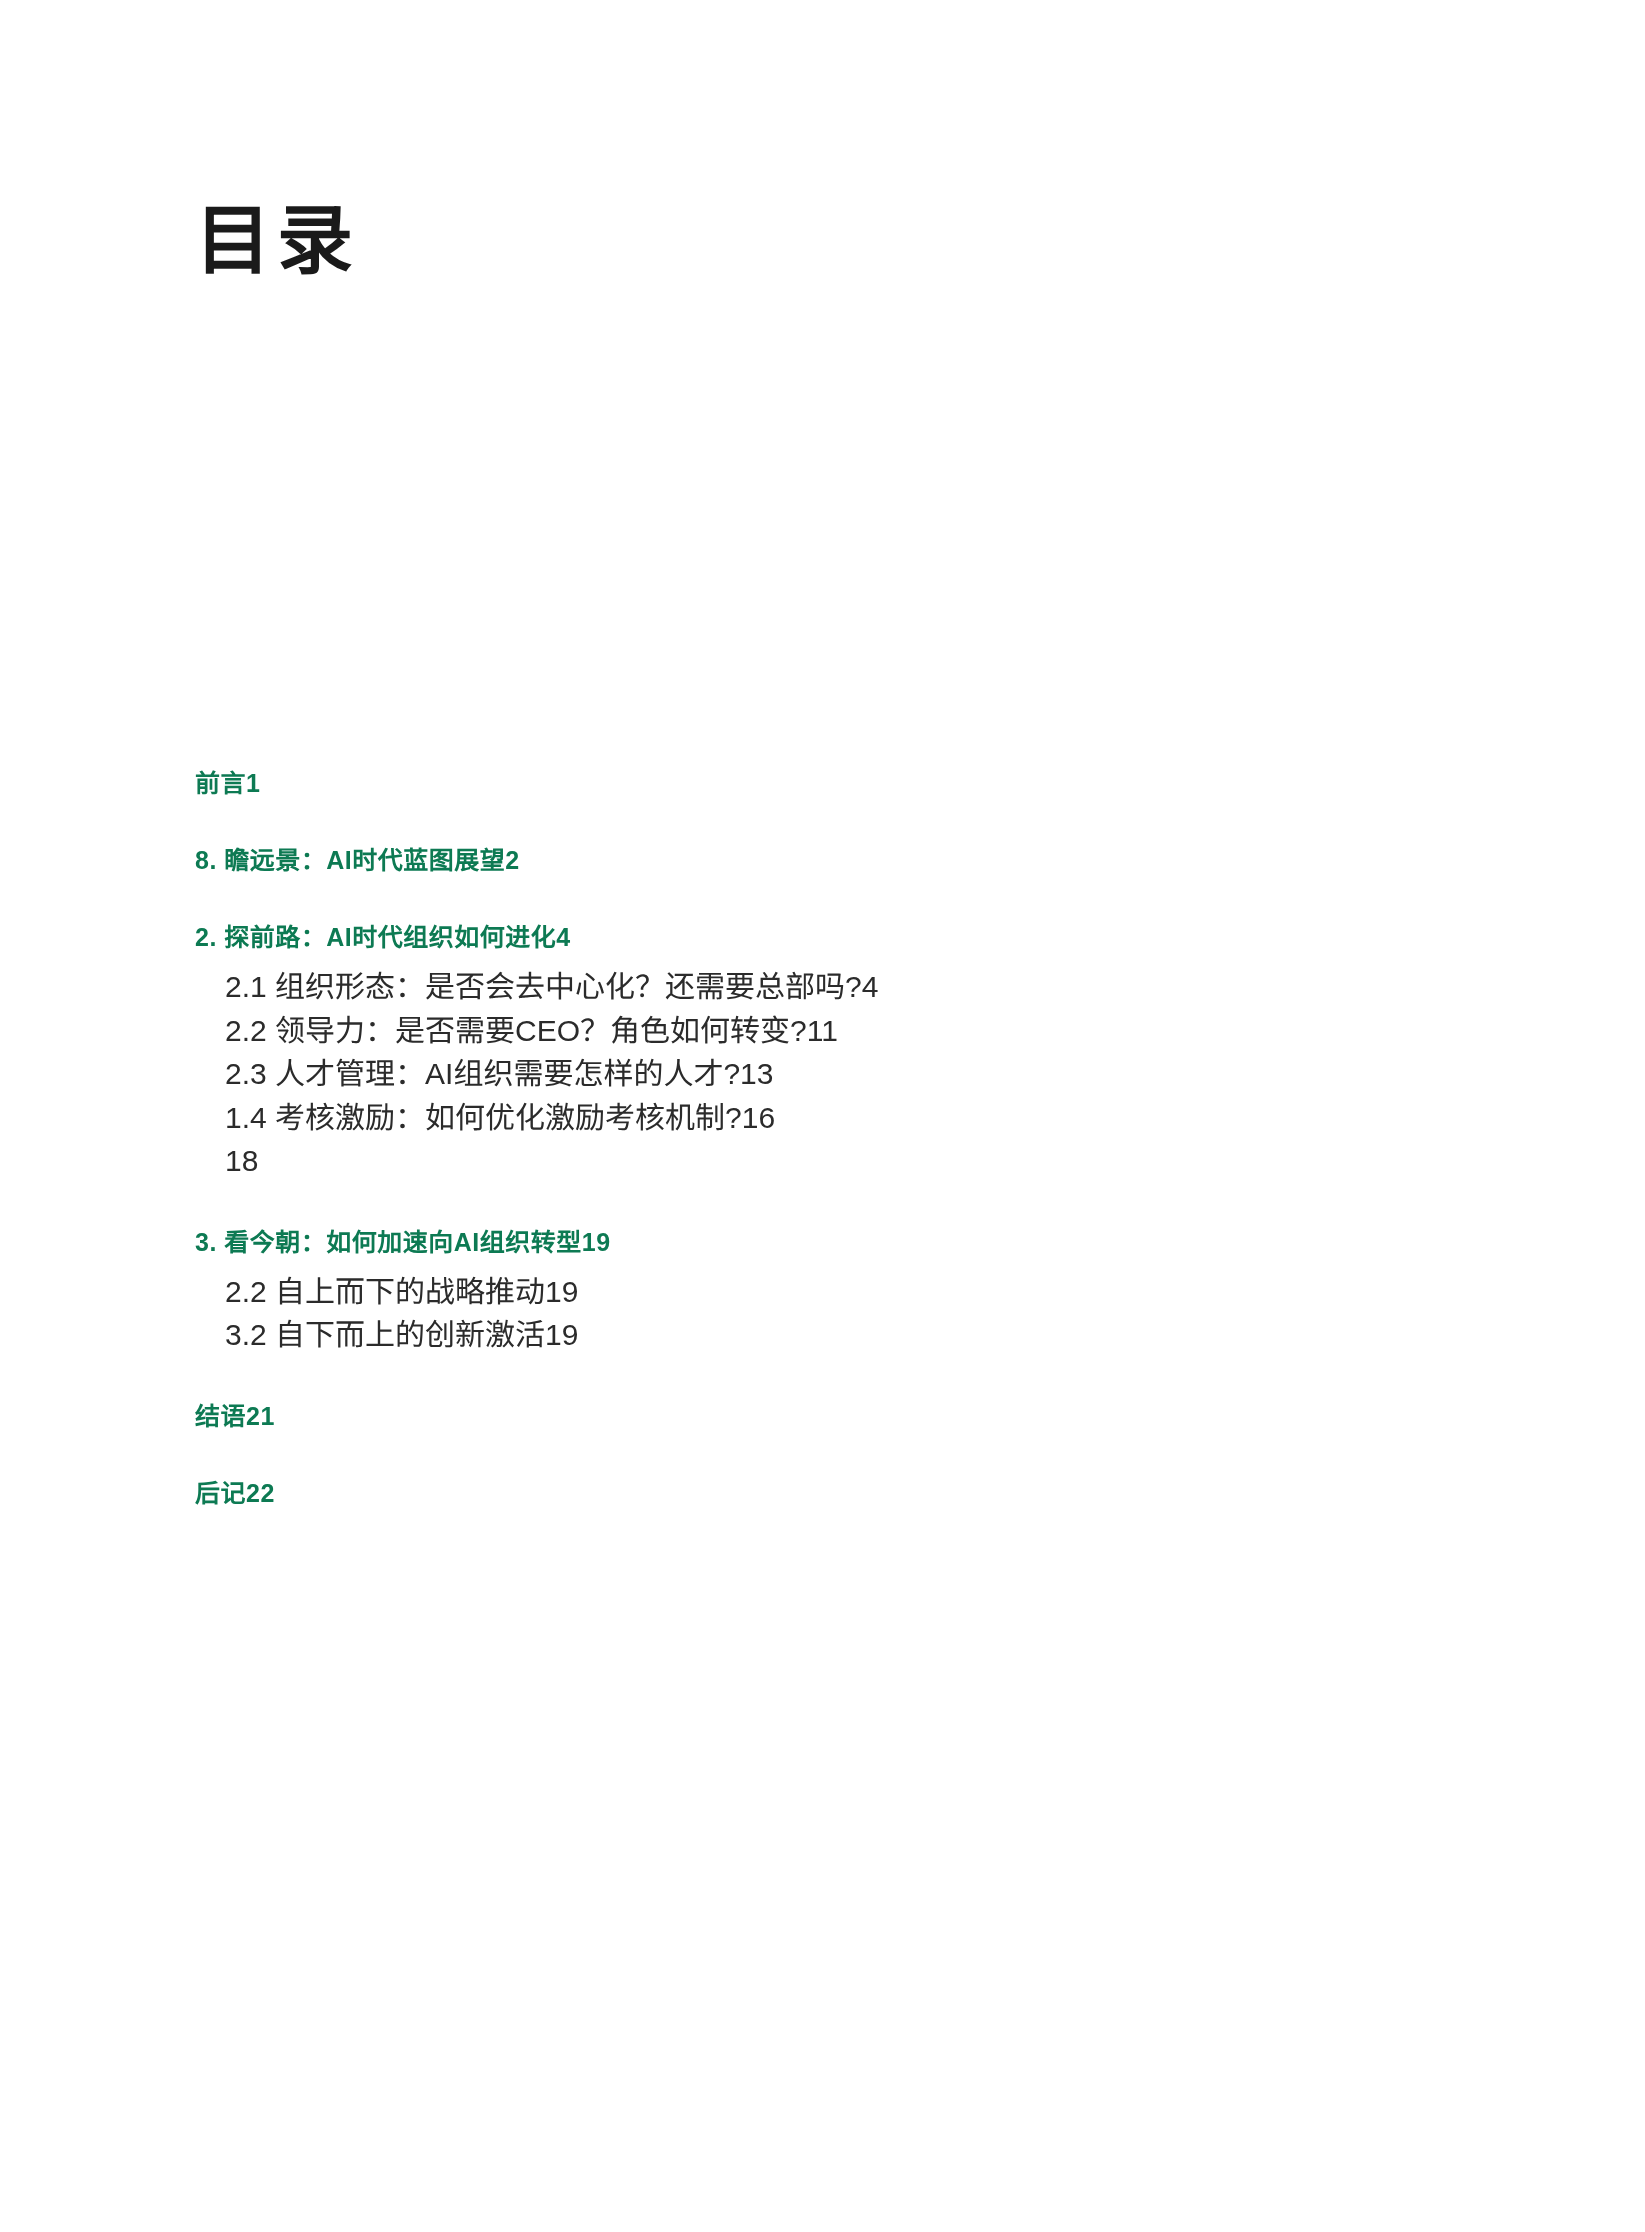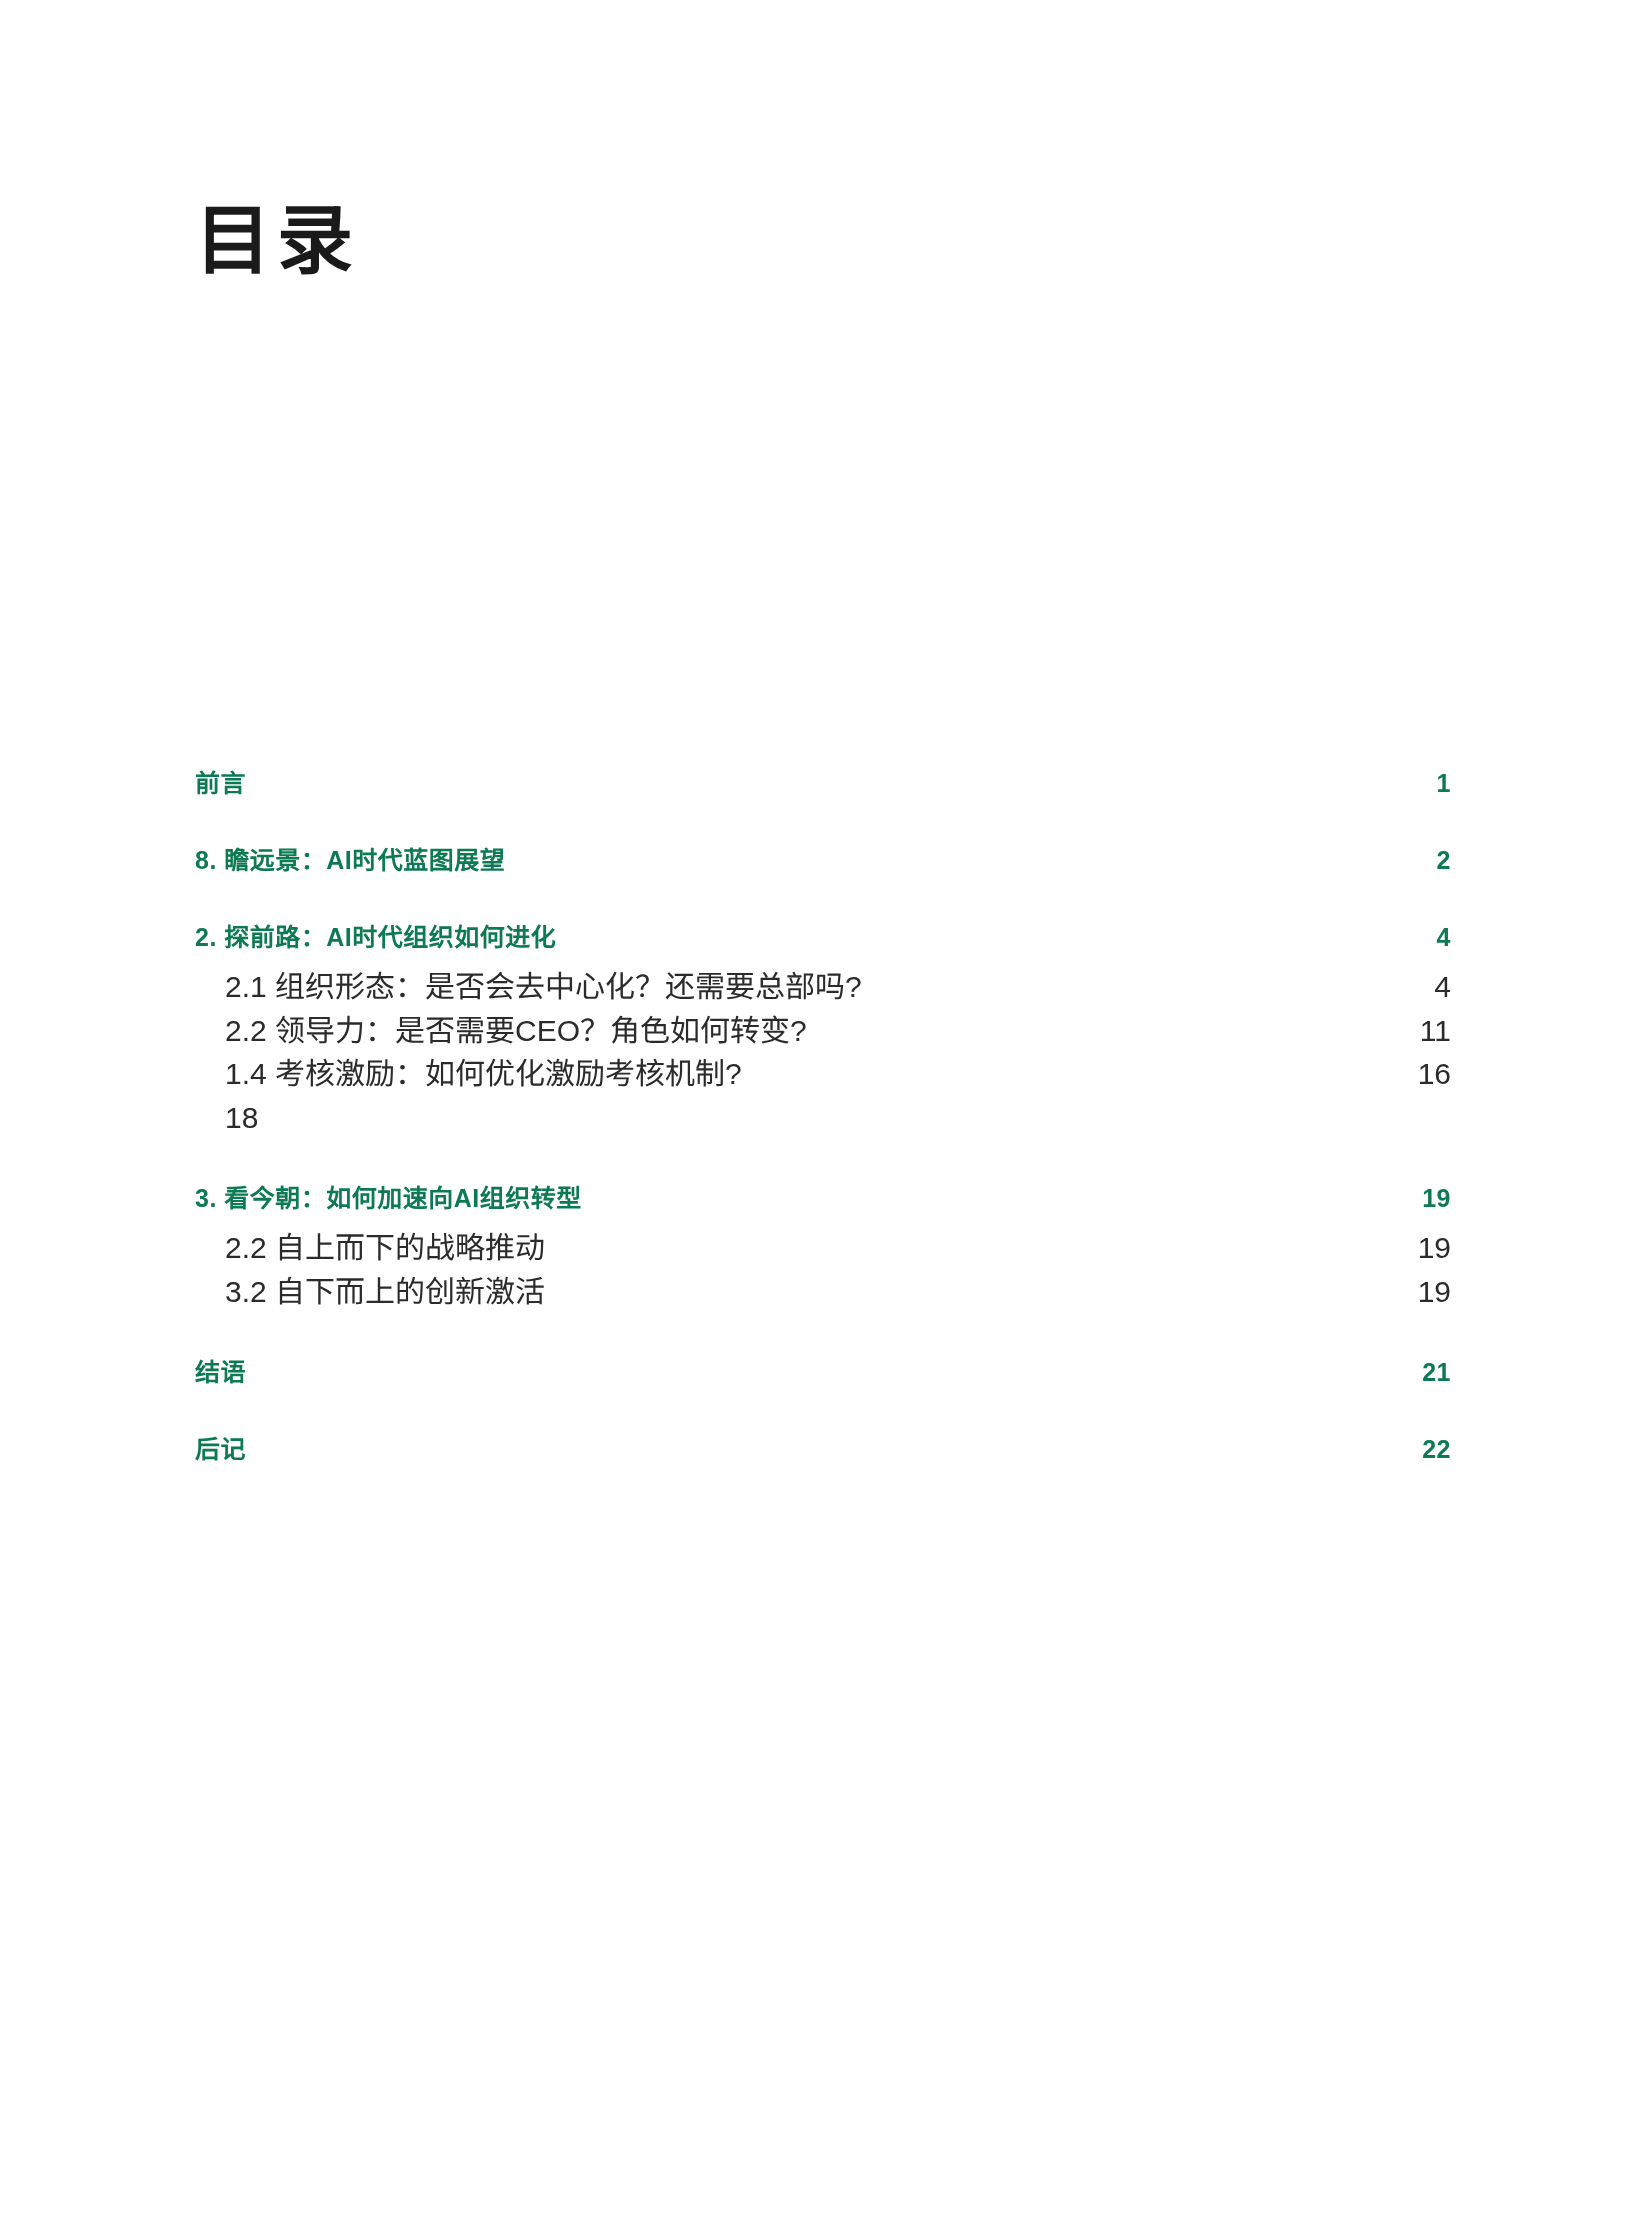--- a/index.html
+++ b/index.html
@@ -29,21 +29,20 @@
   }
   .toc {
     position: absolute;
     left: 195px;
     top: 766px;
     width: 1256px;
   }
   .toc-entry {
     display: flex;
     align-items: baseline;
-    justify-content: space-between;
     width: 100%;
   }
   .toc-entry .label {
     white-space: nowrap;
   }
   .toc-entry .pagenum {
     white-space: nowrap;
     text-align: right;
   }
 
@@ -109,20 +108,24 @@
 
     <div class="toc-entry level-2">
       <span class="label">2.1 组织形态：是否会去中心化？还需要总部吗?</span>
       <span class="pagenum">4</span>
     </div>
     <div class="toc-entry level-2">
       <span class="label">2.2 领导力：是否需要CEO？角色如何转变?</span>
       <span class="pagenum">11</span>
     </div>
     <div class="toc-entry level-2">
+      <span class="label">2.3 人才管理：AI组织需要怎样的人才?</span>
+      <span class="pagenum">13</span>
+    </div>
+    <div class="toc-entry level-2">
       <span class="label">1.4 考核激励：如何优化激励考核机制?</span>
       <span class="pagenum">16</span>
     </div>
     <div class="toc-entry level-2">
       <span class="pagenum">18</span>
     </div>
 
     <div class="gap-lg"></div>
 
     <div class="toc-entry level-1">

